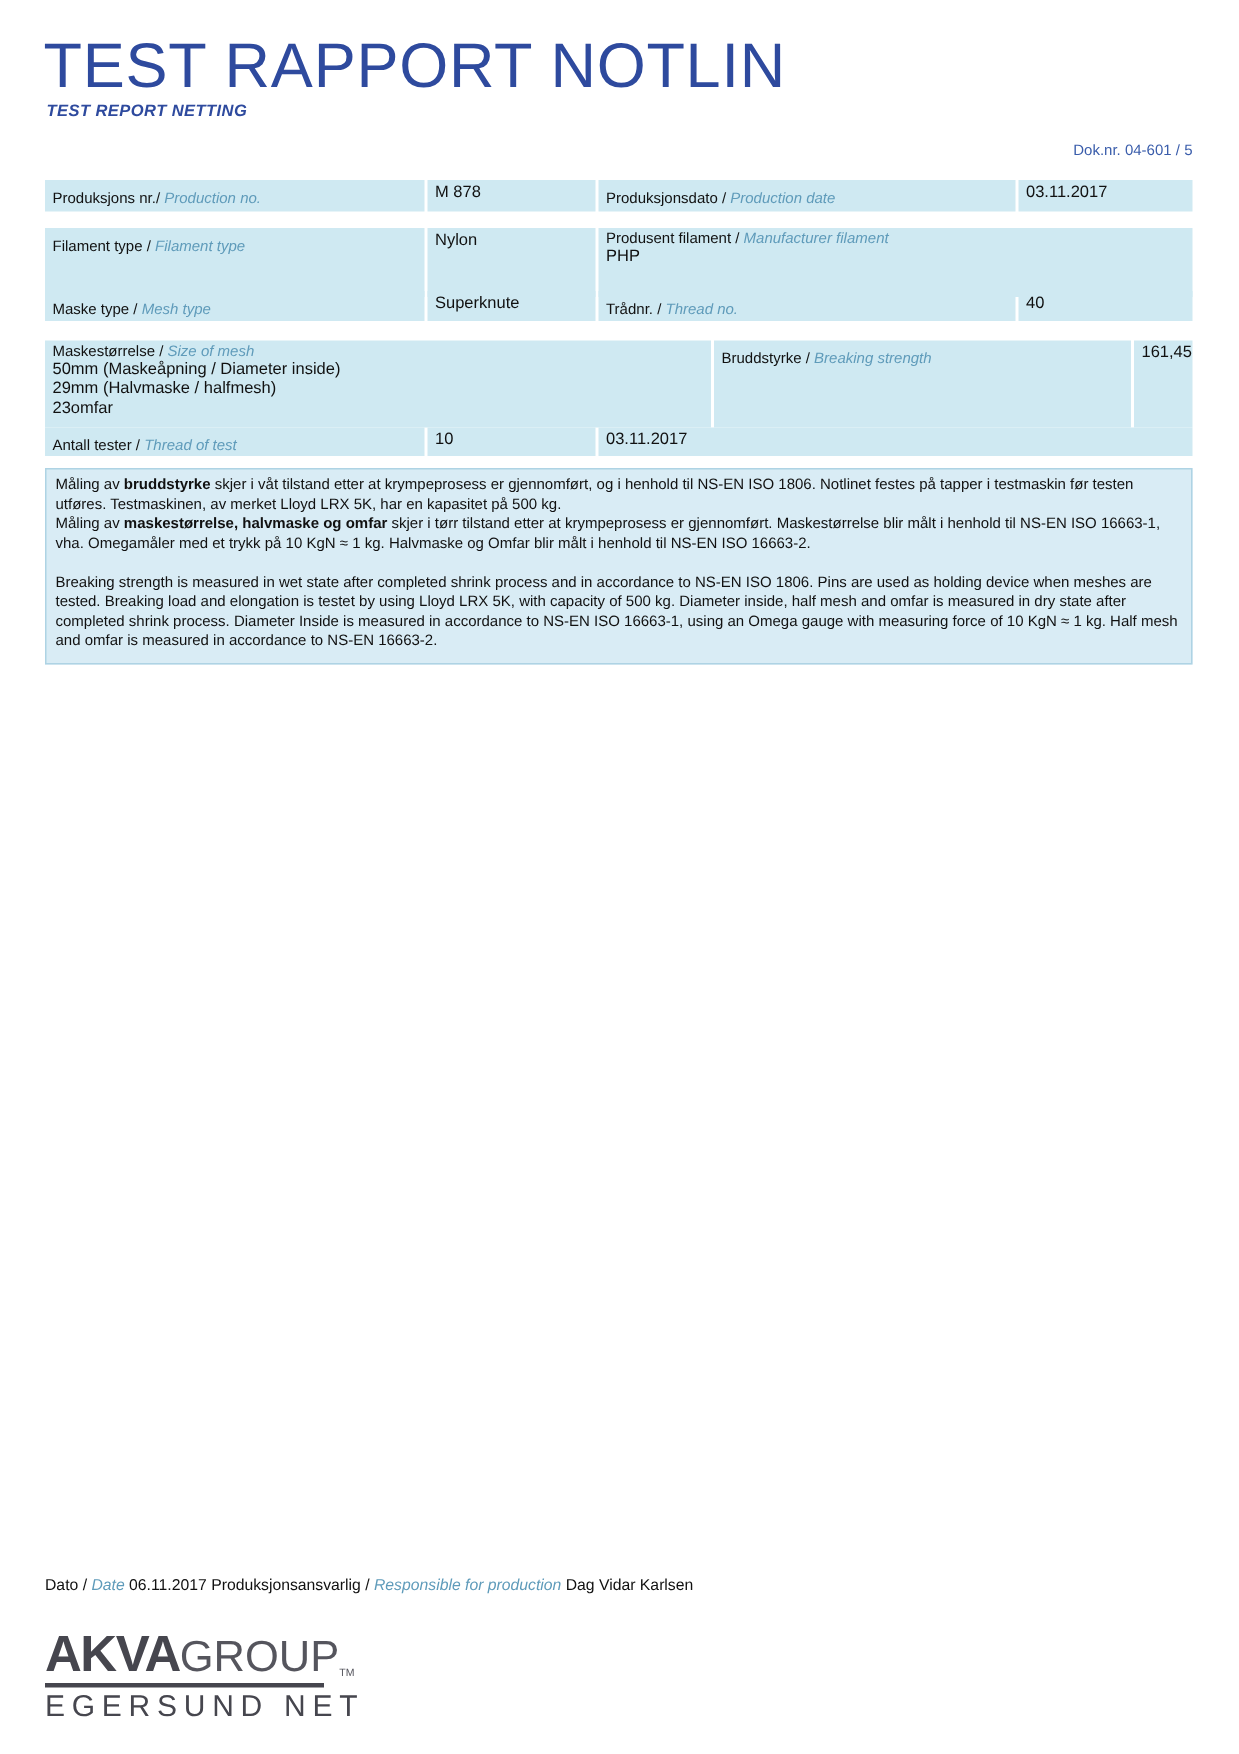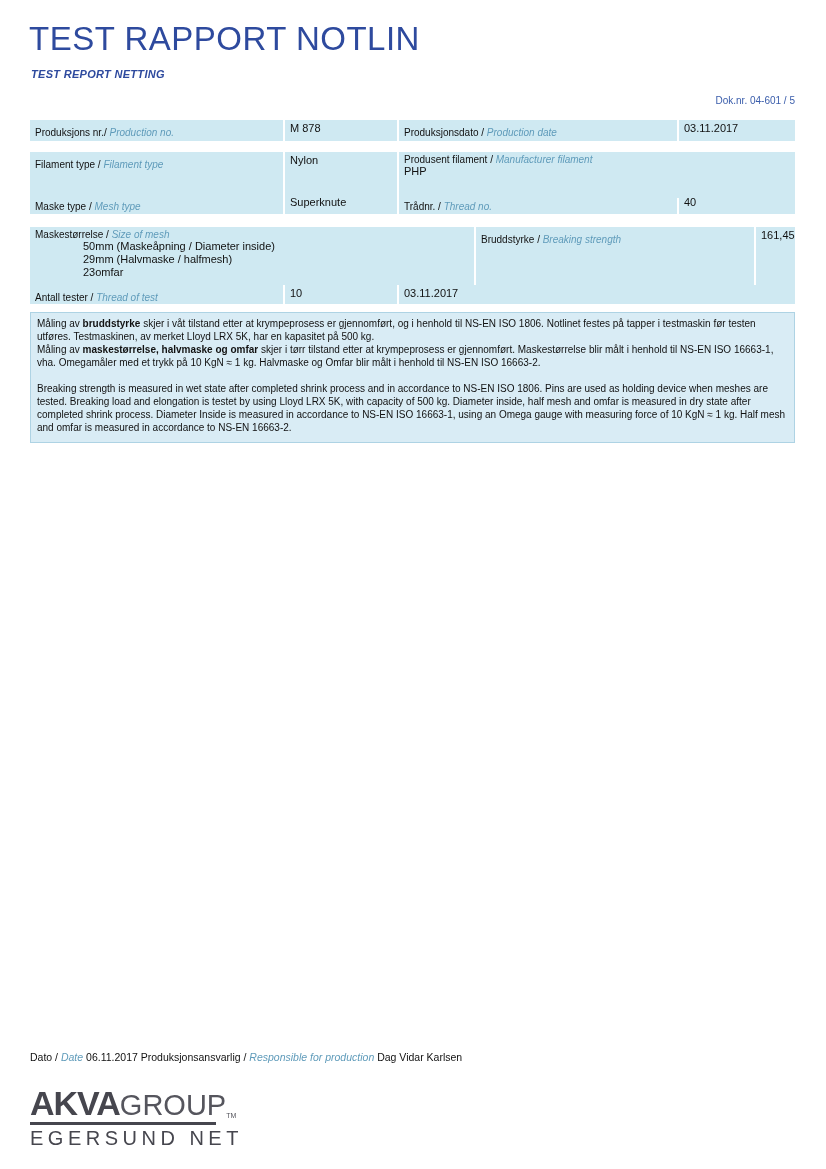--- a/index.html
+++ b/index.html
@@ -2,42 +2,42 @@
 <html><head>
 <meta charset="utf-8">
 <style>
   html,body { margin:0; padding:0; background:#ffffff; }
   .page {
     position:relative; width:826px; height:1169px; background:#ffffff;
     font-family:"Liberation Sans", sans-serif; color:#111; overflow:hidden;
   }
   .title {
     position:absolute; left:29px; top:20px;
-    font-size:33px; color:#2e4a9e; letter-spacing:0.5px; font-weight:400;text-align:center;
+    font-size:42px; color:#2e4a9e; letter-spacing:0.5px; font-weight:400;text-align:center;
   }
   .subtitle {
     position:absolute; left:31px; top:68px;
     font-size:11px; font-weight:bold; color:#2e4a9e; letter-spacing:0.3px;font-style:italic;
   }
   .doknr {
     position:absolute; right:31px; top:95px;
     font-size:10px; color:#3a5dab;
   }
   .trow { position:absolute; left:30px; width:765px; display:flex; gap:2px; }
   .cell { background:#cfe9f2; padding:2px 5px; box-sizing:border-box; overflow:hidden; }
   .c1 { width:253px; }
   .c2 { width:112px; }
   .c3 { width:278px; }
   .c4 { flex:1; }
   .c12 { width:444px; }
   .c34 { flex:1; }
   .lbl { font-size:10px; color:#111; white-space:nowrap; }
   .en  { color:#5f9bba; font-style:italic; }
   .val { font-size:11px; color:#111; }
-  .meshline { font-size:11px; line-height:13px; color:#111;margin-left:48px; }
+  .meshline { font-size:11px; line-height:13px; color:#111; }
   .descbox {
     position:absolute; left:30px; top:312px; width:765px; box-sizing:border-box;
     background:#d9ecf5; border:1px solid #aed3e4; padding:4px 6px 8px 6px;
     font-size:10px; line-height:13px; color:#111;
   }
   .descbox p { margin:0; }
   .descbox p.second { margin-top:13px; }
   .footerline {
     position:absolute; left:30px; top:1051px; font-size:10.5px; color:#111;
   }

